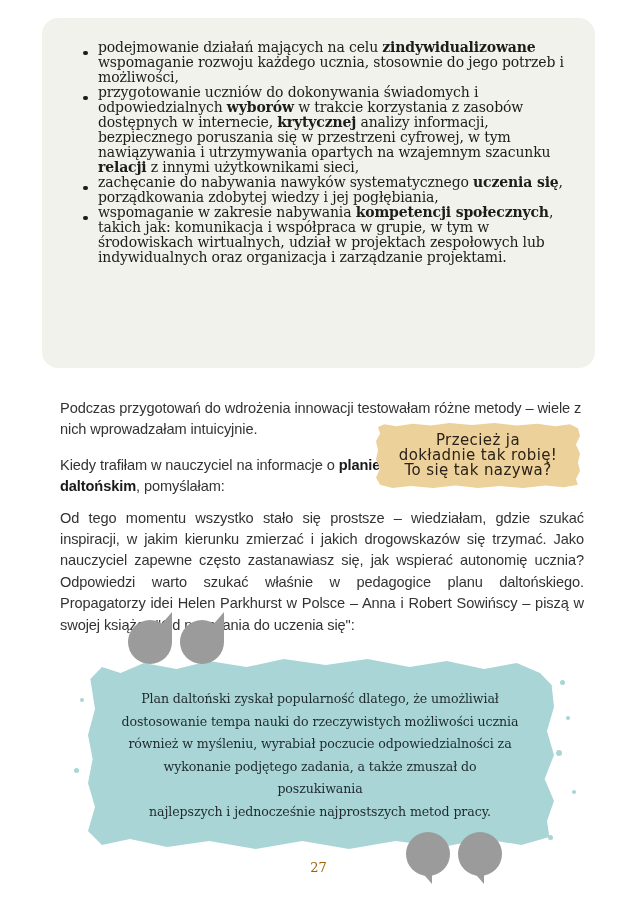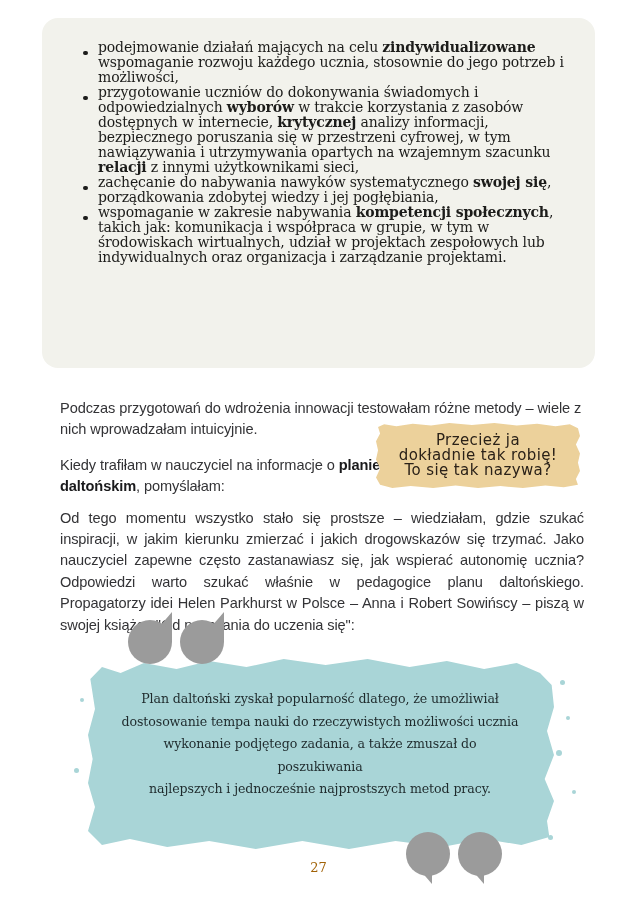--- a/index.html
+++ b/index.html
@@ -190,21 +190,21 @@
     color: #a16207;
   }
 </style>
 </head>
 <body>
 
 <div class="info-box">
   <ul class="info-list" id="bullet-list">
       <li><span>podejmowanie działań mających na celu </span><b>zindywidualizowane</b><span> wspomaganie rozwoju każdego ucznia, stosownie do jego potrzeb i możliwości,</span></li>
       <li><span>przygotowanie uczniów do dokonywania świadomych i odpowiedzialnych </span><b>wyborów</b><span> w trakcie korzystania z zasobów dostępnych w internecie, </span><b>krytycznej</b><span> analizy informacji, bezpiecznego poruszania się w przestrzeni cyfrowej, w tym nawiązywania i utrzymywania opartych na wzajemnym szacunku </span><b>relacji</b><span> z innymi użytkownikami sieci,</span></li>
-      <li><span>zachęcanie do nabywania nawyków systematycznego </span><b>swojej się</b><span>, porządkowania zdobytej wiedzy i jej pogłębiania,</span></li>
+      <li><span>zachęcanie do nabywania nawyków systematycznego </span><b>uczenia się</b><span>, porządkowania zdobytej wiedzy i jej pogłębiania,</span></li>
       <li><span>wspomaganie w zakresie nabywania </span><b>kompetencji społecznych</b><span>, takich jak: komunikacja i współpraca w grupie, w tym w środowiskach wirtualnych, udział w projektach zespołowych lub indywidualnych oraz organizacja i zarządzanie projektami.</span></li>
     </ul>
 </div>
 
 <p class="para" id="para-intro">Podczas przygotowań do wdrożenia innowacji testowałam różne metody – wiele z nich wprowadzałam intuicyjnie.</p>
 
 <p class="para" id="para-kiedy"><span>Kiedy trafiłam w nauczyciel na informacje o </span><b>planie daltońskim</b><span>, pomyślałam:</span></p>
 
 <p class="para" id="para-main">Od tego momentu wszystko stało się prostsze – wiedziałam, gdzie szukać inspiracji, w jakim kierunku zmierzać i jakich drogowskazów się trzymać. Jako nauczyciel zapewne często zastanawiasz się, jak wspierać autonomię ucznia? Odpowiedzi warto szukać właśnie w pedagogice planu daltońskiego. Propagatorzy idei Helen Parkhurst w Polsce – Anna i Robert Sowińscy – piszą w swojej książce "Od nauczania do uczenia się":</p>
 
@@ -233,20 +233,21 @@
       <div class="ball"></div>
   </div>
   <div class="qmark q-open" id="q-open-2">
     <div class="tail"></div>
       <div class="ball"></div>
   </div>
 
   <div class="quote-text" id="quote-lines">
       <div>Plan daltoński zyskał popularność dlatego, że umożliwiał</div>
       <div>dostosowanie tempa nauki do rzeczywistych możliwości ucznia</div>
+      <div>również w myśleniu, wyrabiał poczucie odpowiedzialności za</div>
       <div>wykonanie podjętego zadania, a także zmuszał do poszukiwania</div>
       <div>najlepszych i jednocześnie najprostszych metod pracy.</div>
     </div>
 
   <div class="qmark q-close" id="q-close-1">
     <div class="tail"></div>
       <div class="ball"></div>
   </div>
   <div class="qmark q-close" id="q-close-2">
     <div class="tail"></div>

